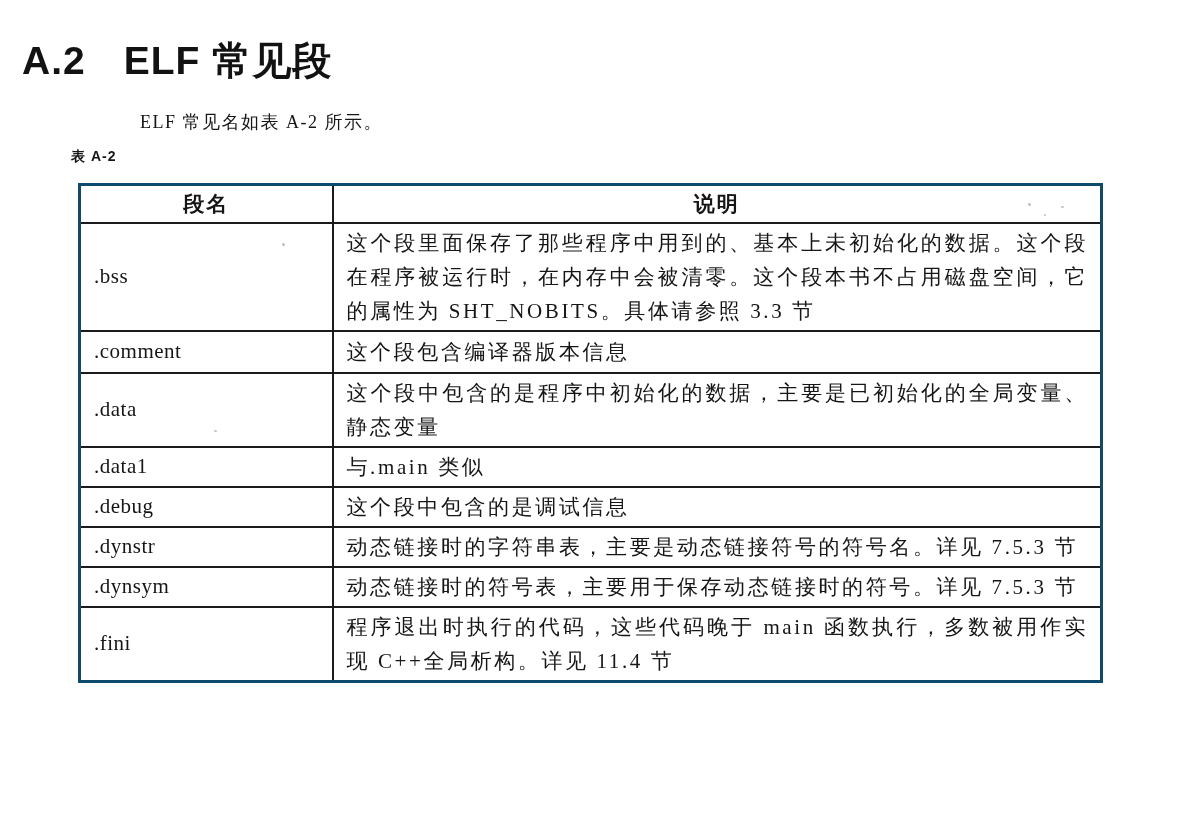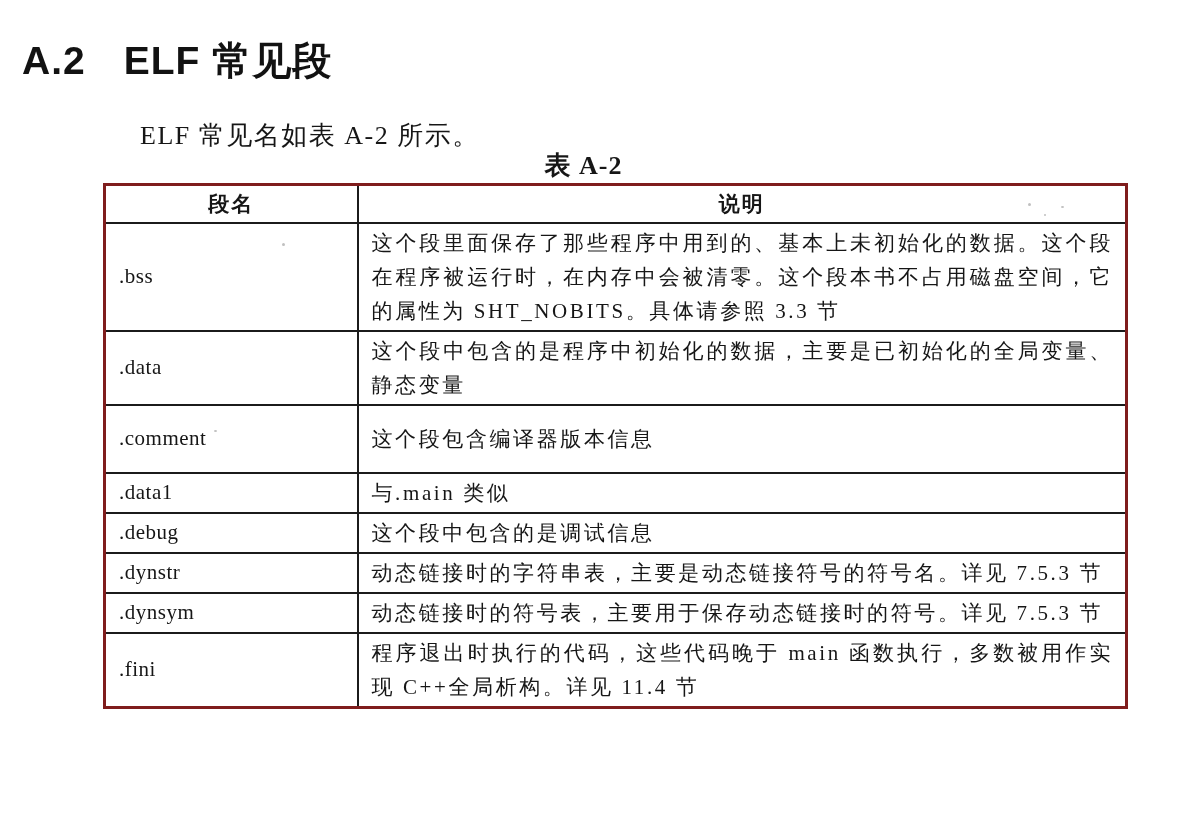--- a/index.html
+++ b/index.html
@@ -19,41 +19,41 @@
     font-weight: 700;
     font-size: 39px;
     letter-spacing: 1px;
     color: #121212;
     white-space: nowrap;
   }
   .heading .section-num { margin-right: 38px; }
 
   .intro {
     position: absolute; left: 140px; top: 92px;
-    font-size: 26px;
+    font-size: 18px;
     letter-spacing: 1.5px;
   }
 
   .table-caption {
     position: absolute; left: 85px; top: 148px;
     width: 1025px;
-    text-align: center;
+    text-align: left;
     transform: translateX(-14px);
-    font-family: Liberation Serif, serif;
+    font-family: Liberation Sans, sans-serif;
     font-weight: 700;
-    font-size: 26px;
+    font-size: 14px;
     letter-spacing: 1px;
   }
 
   table.elf-table {
-    position: absolute; left: 103px; top: 183px;
+    position: absolute; left: 78px; top: 183px;
     width: 1025px;
     border-collapse: collapse;
     table-layout: fixed;
-    border: 3px solid #7f1d1d;
+    border: 3px solid #0c4a6e;
   }
   .elf-table col.c-name { width: 253px; }
   .elf-table th, .elf-table td {
     border: 2px solid #1b1b1b;
     vertical-align: middle;
   }
   .elf-table th {
     font-family: "Liberation Sans", "DejaVu Sans", sans-serif;
     font-weight: 700;
     font-size: 21px;
@@ -118,26 +118,26 @@
         <th>段名</th>
         <th>说明</th>
       </tr>
     </thead>
     <tbody>
         <tr>
           <td class="name-cell">.bss</td>
           <td class="desc-cell">这个段里面保存了那些程序中用到的、基本上未初始化的数据。这个段在程序被运行时，在内存中会被清零。这个段本书不占用磁盘空间，它的属性为 SHT_NOBITS。具体请参照 3.3 节</td>
         </tr>
         <tr>
+          <td class="name-cell">.comment</td>
+          <td class="desc-cell">这个段包含编译器版本信息</td>
+        </tr>
+        <tr>
           <td class="name-cell">.data</td>
           <td class="desc-cell">这个段中包含的是程序中初始化的数据，主要是已初始化的全局变量、静态变量</td>
-        </tr>
-        <tr>
-          <td class="name-cell">.comment</td>
-          <td class="desc-cell">这个段包含编译器版本信息</td>
         </tr>
         <tr>
           <td class="name-cell">.data1</td>
           <td class="desc-cell">与.main 类似</td>
         </tr>
         <tr>
           <td class="name-cell">.debug</td>
           <td class="desc-cell">这个段中包含的是调试信息</td>
         </tr>
         <tr>

